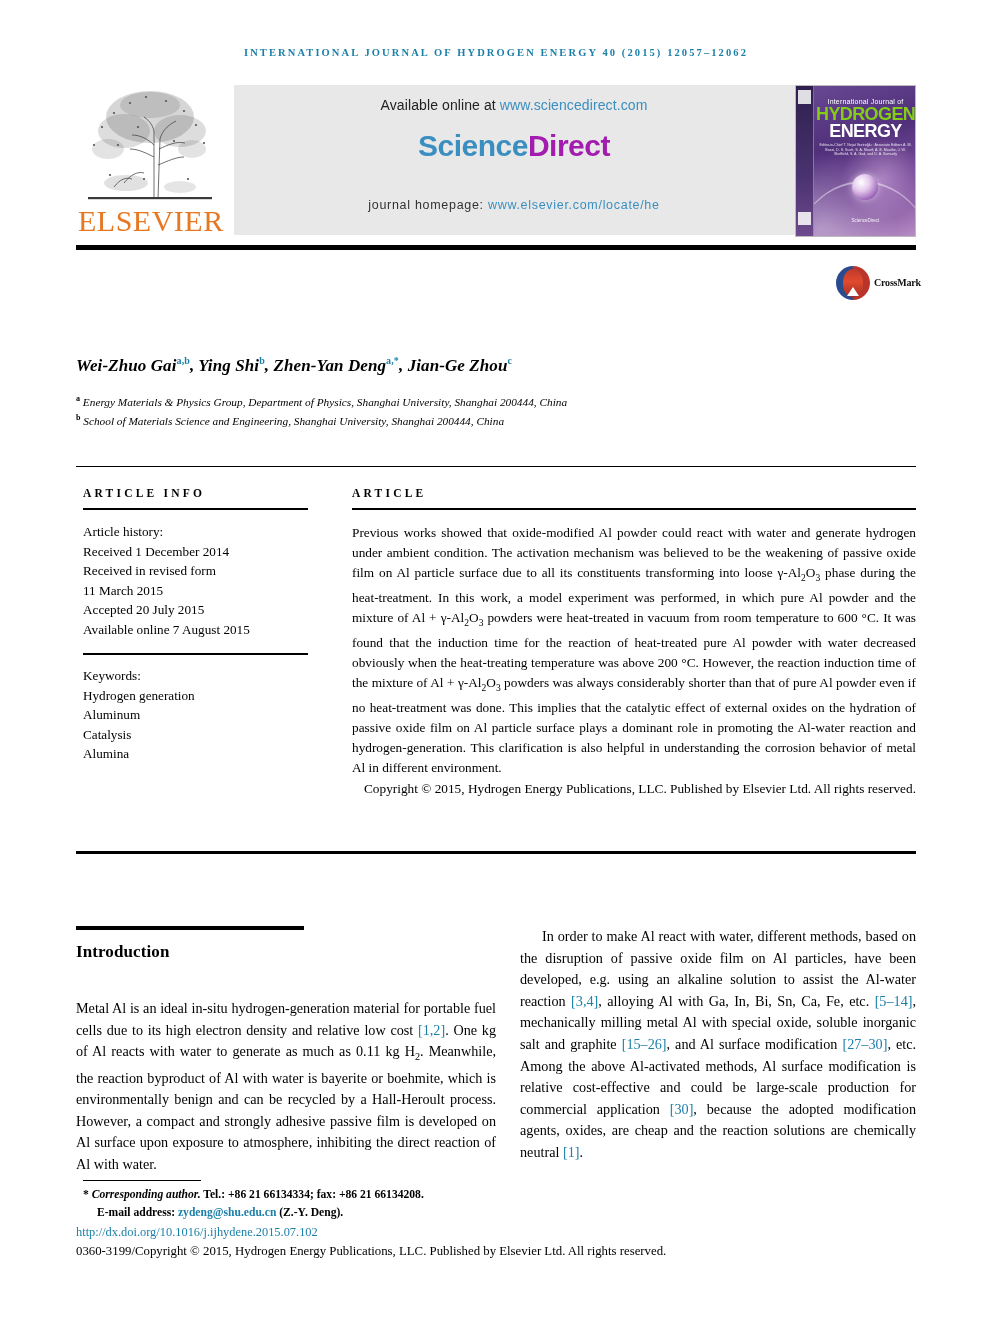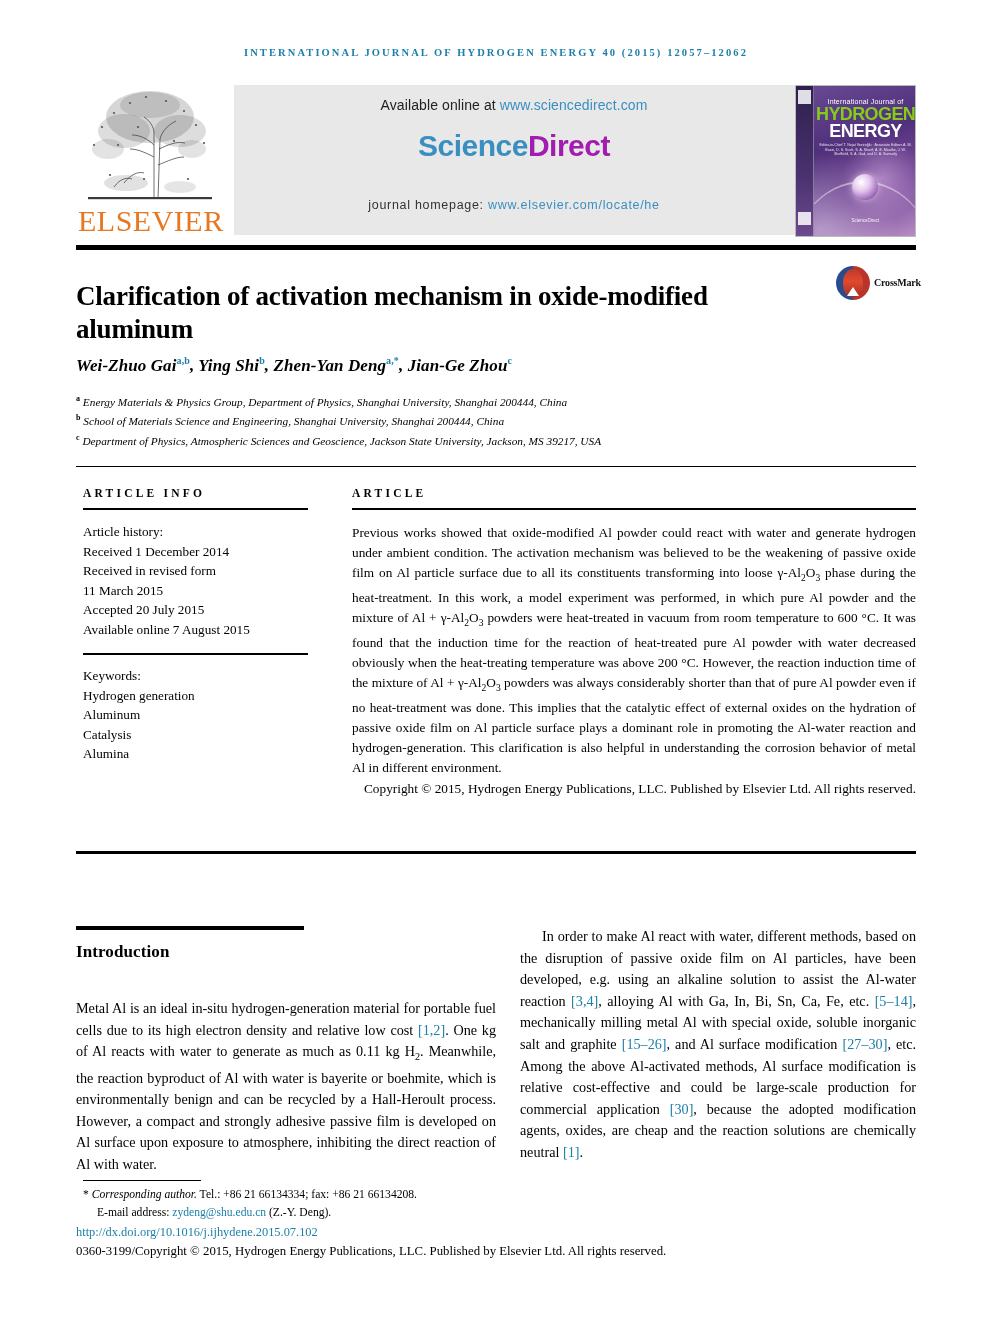--- a/index.html
+++ b/index.html
@@ -366,20 +366,21 @@
     width: 118px; height: 1px;
     background: #000;
   }
   .footnote {
     position: absolute;
     left: 83px; top: 1186px;
     width: 800px;
     font-family: "Liberation Serif", serif;
     font-size: 11.6px;
     line-height: 17.5px;
+    font-weight: bold;
   }
   .footnote .it { font-style: italic; }
   .doi {
     position: absolute;
     left: 76px; top: 1225px;
     font-family: "Liberation Serif", serif;
     font-size: 12.4px;
     color: #1b7fa8;
   }
   .issn {
@@ -467,41 +468,39 @@
       <div class="cover-ij">International Journal of</div>
       <div class="cover-h">HYDROGEN</div>
       <div class="cover-e">ENERGY</div>
       <div class="cover-eds">Editor-in-Chief  T. Nejat Veziroğlu  ·  Associate Editors  A. M. Bazzi, D. S. Scott, S. A. Sherif, A. E. Mauthe, J. W. Sheffield, S. A. Gad, and D. A. Samuely</div>
       <div class="cover-sd">ScienceDirect</div>
     </div>
   </div>
 
   <div class="rule-thick-top"></div>
 
-  <h1 class="title">Clarification of activation mechanism in oxide-modified aluminum</h1>
 
   <div class="crossmark">
     <div class="cm-badge">
       <div class="cm-inner"></div>
       <div class="cm-notch"></div>
     </div>
     <div class="cm-text">CrossMark</div>
   </div>
 
   <div class="authors">
     <span>Wei-Zhuo Gai</span><sup>a,b</sup>,
     <span>Ying Shi</span><sup>b</sup>,
     <span>Zhen-Yan Deng</span><sup class="star">a,*</sup>,
     <span>Jian-Ge Zhou</span><sup>c</sup>
   </div>
 
   <div class="affils">
     <div><sup>a</sup> <span>Energy Materials &amp; Physics Group, Department of Physics, Shanghai University, Shanghai 200444, China</span></div>
     <div><sup>b</sup> <span>School of Materials Science and Engineering, Shanghai University, Shanghai 200444, China</span></div>
-    <div><sup>c</sup> <span>Department of Physics, Atmospheric Sciences and Geoscience, Jackson State University, Jackson, MS 39217, USA</span></div>
   </div>
 
   <div class="rule-mid"></div>
 
   <div class="info-col">
     <div class="sechead">ARTICLE INFO</div>
     <div class="sechead-rule"></div>
     <div class="info-body">
       <div>Article history:</div>
       <div>Received 1 December 2014</div>

